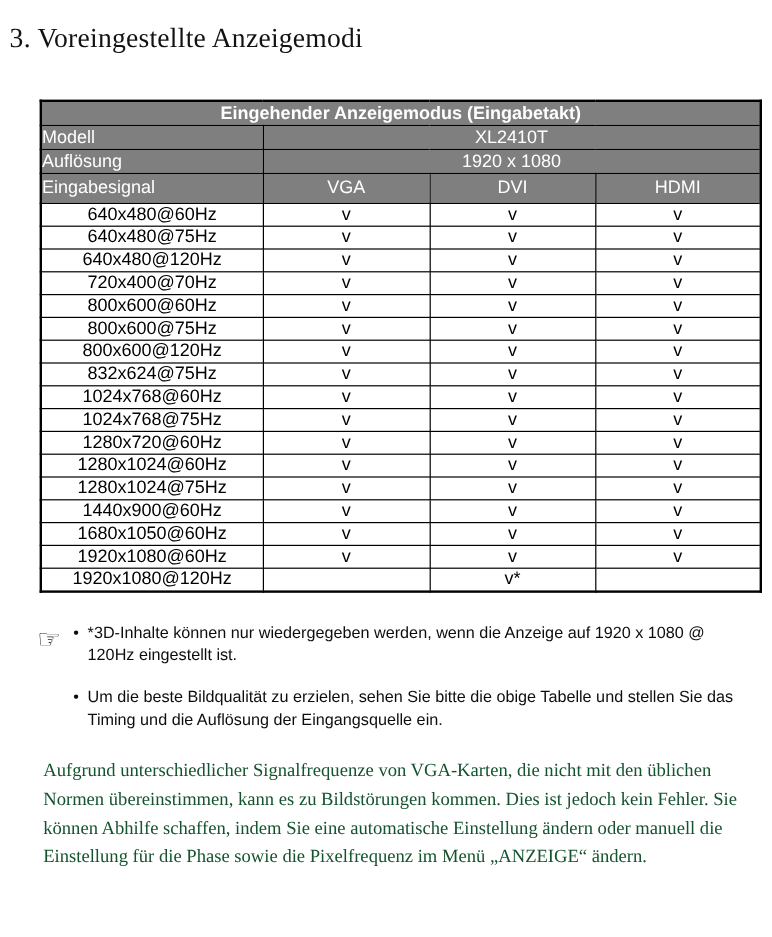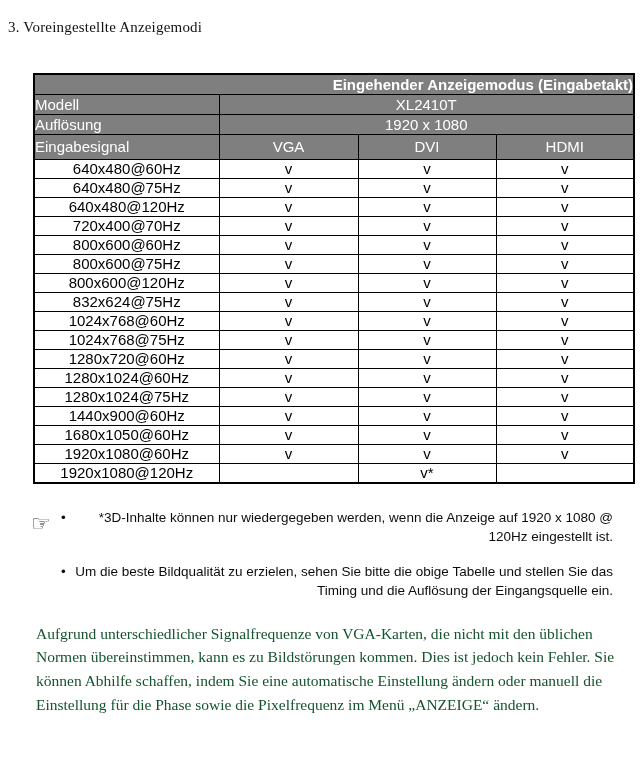--- a/index.html
+++ b/index.html
@@ -14,21 +14,21 @@
     height: 781px;
     background: #ffffff;
     color: #000000;
     font-family: "Liberation Sans", sans-serif;
     overflow: hidden;
   }
   .page-title {
     margin: 18px 0 0 8px;
     font-family: "Liberation Serif", "DejaVu Serif", serif;
     font-weight: 400;
-    font-size: 15px;
+    font-size: 23px;
     line-height: 1.2;
     color: #121212;
     letter-spacing: 0.2px;
   }
   table.modes {
     border-collapse: collapse;
     table-layout: fixed;
     width: 600px;
     margin: 37px 0 0 33px;
     border: 2px solid var(--border-color);
@@ -40,21 +40,21 @@
     overflow: hidden;
     padding: 0;
   }
   td.hdr {
     background: var(--header-bg);
     color: var(--header-text);
     height: 19px;
     line-height: 19px;
   }
   td.hdr-title {
-    text-align: right;
+    text-align: center;
     font-weight: 700;
   }
   tr.signal-row td.hdr {
     height: 24px;
     line-height: 24px;
   }
   td.lbl { text-align: left; padding-left: 4px; }
   td.ctr { text-align: center; }
   td.mode {
     text-align: center;
@@ -89,21 +89,20 @@
     margin: 0;
     padding: 0;
     width: 552px;
     font-size: 13.5px;
     line-height: 1.4;
     color: #0d0d0d;
   }
   ul.note-list li {
     position: relative;
     padding-left: 12px;
-    text-align: right;
   }
   ul.note-list li::before {
     content: "\2022";
     position: absolute;
     left: 0;
     top: 0;
   }
   ul.note-list li + li { margin-top: 16px; }
   .footer-para {
     margin: 21px 0 0 36px;

